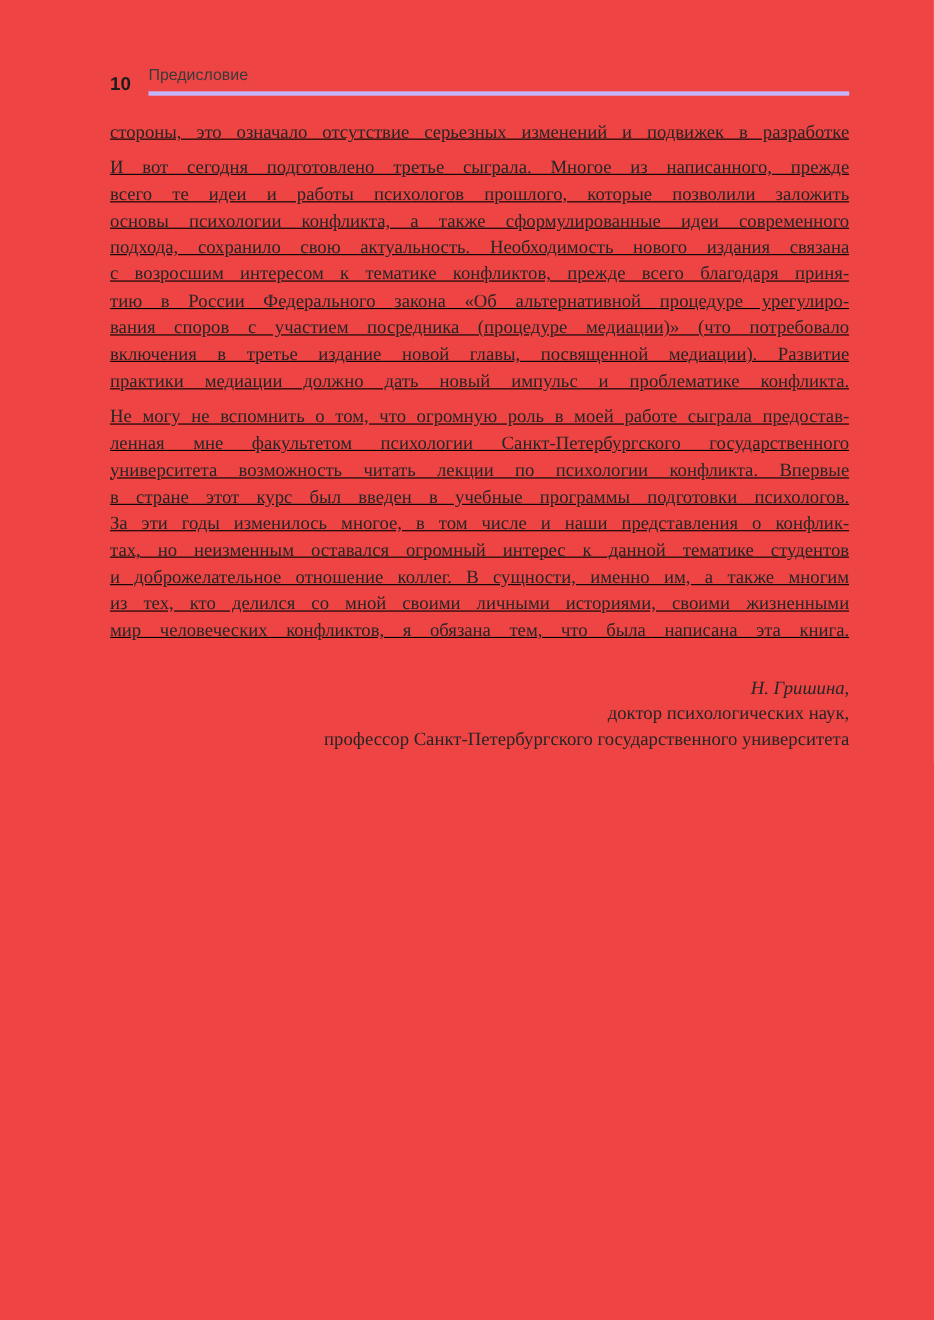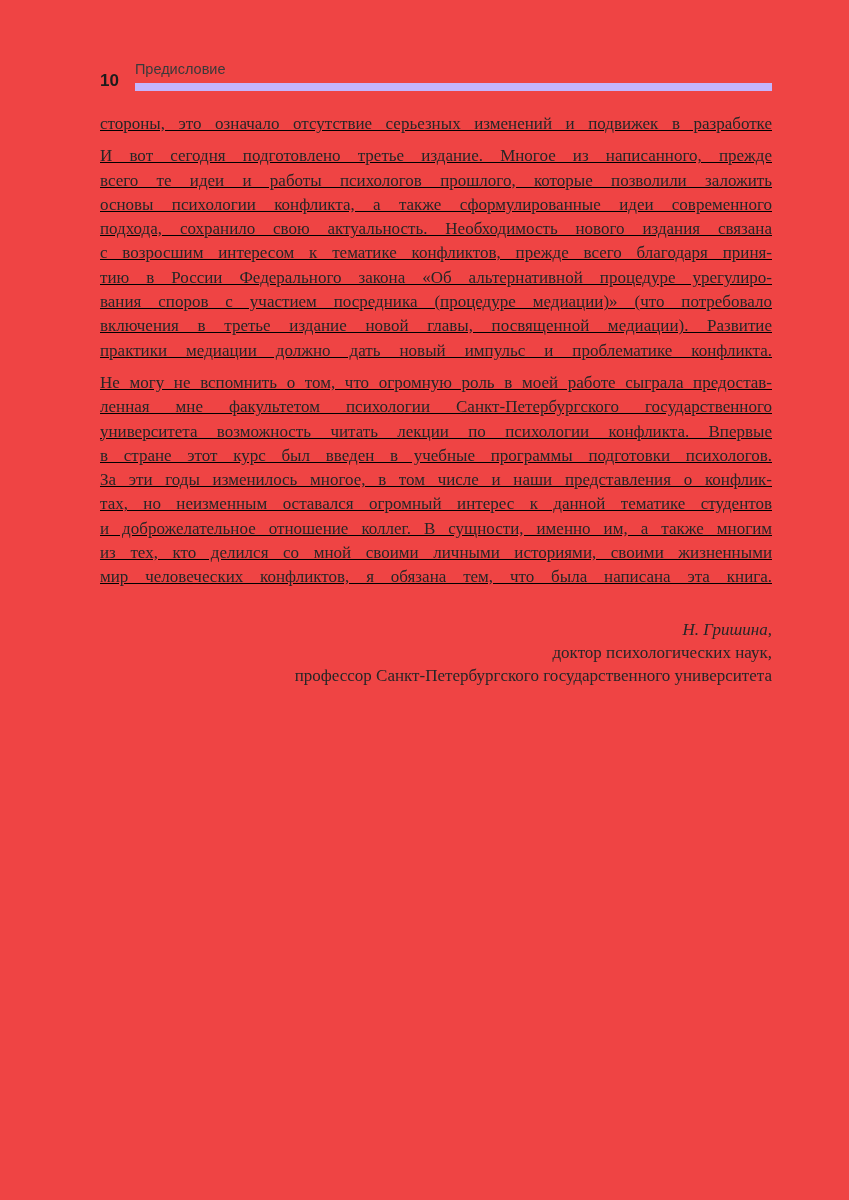--- a/index.html
+++ b/index.html
@@ -30,21 +30,21 @@
   .page-number {
     font-family: "Liberation Sans", sans-serif;
     font-weight: bold;
     font-size: 17px;
     line-height: 20px;
     color: #1c1c1c;
     padding-right: 16px;
   }
   .header-title-wrap {
     flex: 1;
-    border-bottom: 8px solid #c4b5fd;
+    border-bottom: 4px solid #c4b5fd;
     padding-bottom: 5px;
   }
   .section-title {
     font-family: "Liberation Sans", sans-serif;
     font-size: 14.5px;
     line-height: 16px;
     color: #3a3a3a;
   }
   
   .para {
@@ -89,21 +89,21 @@
       <div class="header-title-wrap">
         <span class="section-title">Предисловие</span>
       </div>
     </div>
 
     <div>
         <div class="para">
           <div class="line fill">стороны, это означало отсутствие серьезных изменений и подвижек в разработке</div>
         </div>
         <div class="para">
-          <div class="line fill">И вот сегодня подготовлено третье издание. Многое из написанного, прежде</div>
+          <div class="line fill">И вот сегодня подготовлено третье сыграла. Многое из написанного, прежде</div>
           <div class="line fill">всего те идеи и работы психологов прошлого, которые позволили заложить</div>
           <div class="line fill">основы психологии конфликта, а также сформулированные идеи современного</div>
           <div class="line fill">подхода, сохранило свою актуальность. Необходимость нового издания связана</div>
           <div class="line fill">с возросшим интересом к тематике конфликтов, прежде всего благодаря приня-</div>
           <div class="line fill">тию в России Федерального закона «Об альтернативной процедуре урегулиро-</div>
           <div class="line fill">вания споров с участием посредника (процедуре медиации)» (что потребовало</div>
           <div class="line fill">включения в третье издание новой главы, посвященной медиации). Развитие</div>
           <div class="line fill">практики медиации должно дать новый импульс и проблематике конфликта.</div>
         </div>
         <div class="para">

